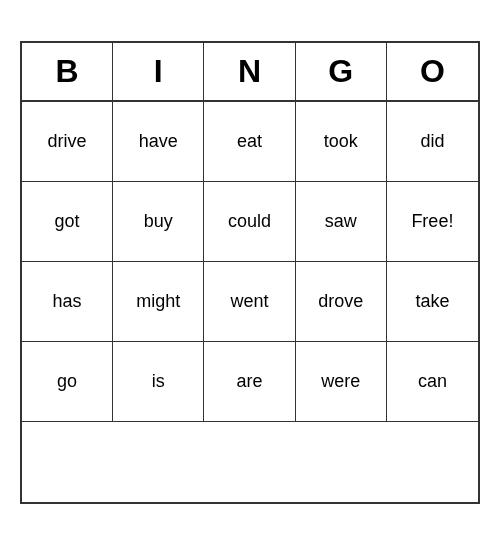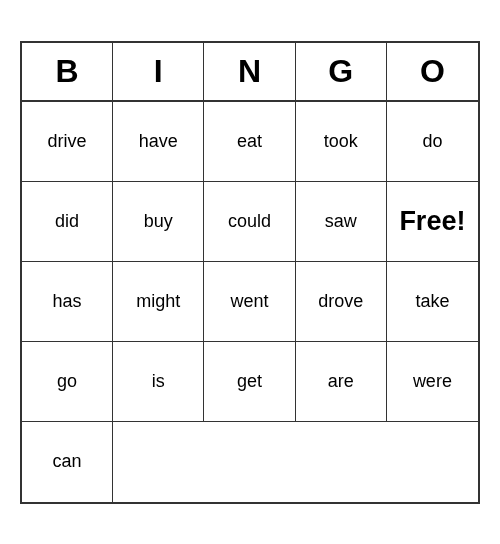--- a/index.html
+++ b/index.html
@@ -62,51 +62,50 @@
     .cell:nth-child(5n) {
       border-right: none;
     }
 
     .cell:nth-child(n+21) {
       border-bottom: none;
       text-align: center;
     }
 
     .free-cell {
-      font-weight: bold;
-      font-size: 27px;
+      font-weight: normal;
+      font-size: 18px;
     }
   </style>
 </head>
 <body>
 
 <div class="bingo-card">
   <div class="bingo-header">
     <div class="header-cell">B</div>
     <div class="header-cell">I</div>
     <div class="header-cell">N</div>
     <div class="header-cell">G</div>
     <div class="header-cell">O</div>
   </div>
   <div class="bingo-body">
     <div class="cell">drive</div>
     <div class="cell">have</div>
     <div class="cell">eat</div>
     <div class="cell">took</div>
-    <div class="cell">do</div>
     <div class="cell">did</div>
+    <div class="cell">got</div>
     <div class="cell">buy</div>
     <div class="cell">could</div>
     <div class="cell">saw</div>
     <div class="cell free-cell">Free!</div>
     <div class="cell">has</div>
     <div class="cell">might</div>
     <div class="cell">went</div>
     <div class="cell">drove</div>
     <div class="cell">take</div>
     <div class="cell">go</div>
     <div class="cell">is</div>
-    <div class="cell">get</div>
     <div class="cell">are</div>
     <div class="cell">were</div>
     <div class="cell">can</div>
   </div>
 </div>
 
 </body></html>

